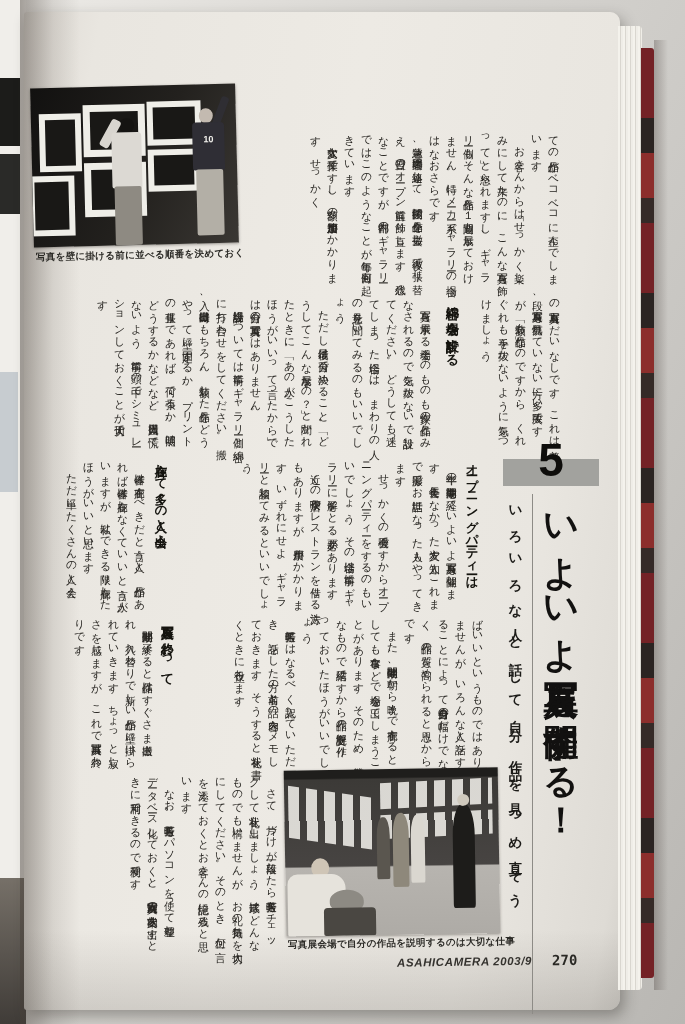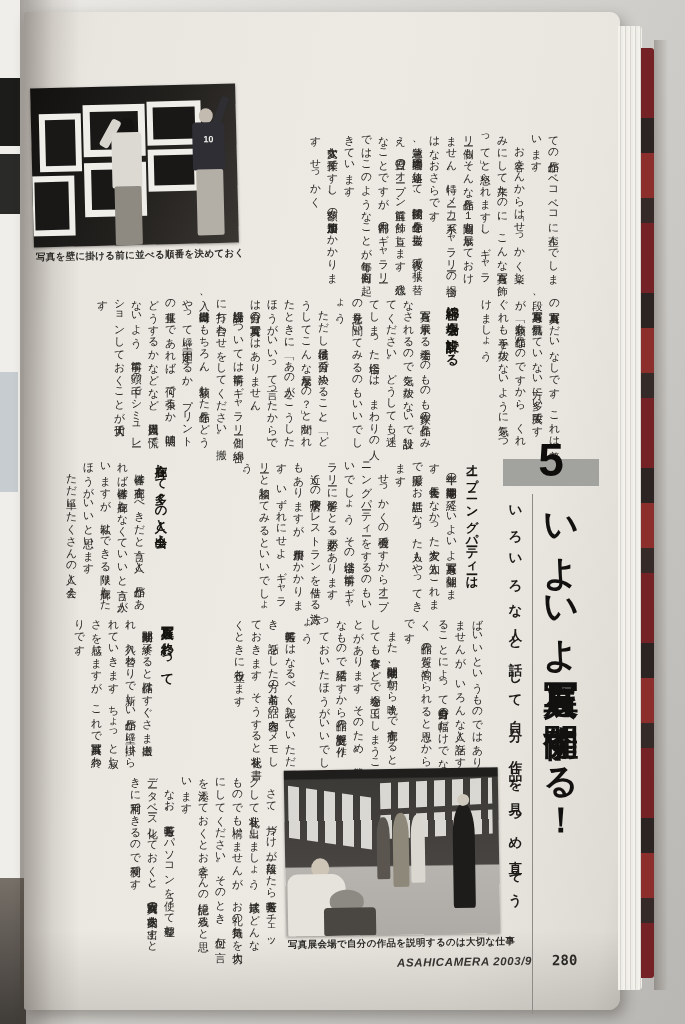--- a/index.html
+++ b/index.html
@@ -155,15 +155,15 @@
     <div class="person-head" style="left:173px;top:26px;width:12px;height:12px;background:#cfc9bd;"></div>
 
     <div class="person-head" style="left:26px;top:88px;width:18px;height:20px;background:#cfc5b6;"></div>
     <div class="person-body" style="left:2px;top:104px;width:58px;height:62px;background:#e6e3dc;border-radius:10px 14px 2px 2px;"></div>
     <div class="person-head" style="left:44px;top:120px;width:34px;height:22px;background:#8d8a83;border-radius:50% 50% 40% 40%;"></div>
     <div class="person-body" style="left:38px;top:138px;width:52px;height:28px;background:#4a4742;"></div>
   </div>
   <div class="caption" style="left:288px;top:937px;transform:rotate(-.9deg);">写真展会場で自分の作品を説明するのは大切な仕事</div>
 
   <div class="footer-mag">ASAHICAMERA 2003/9</div>
-  <div class="footer-page">280</div>
+  <div class="footer-page">270</div>
 
 </div>
 
 </body></html>

